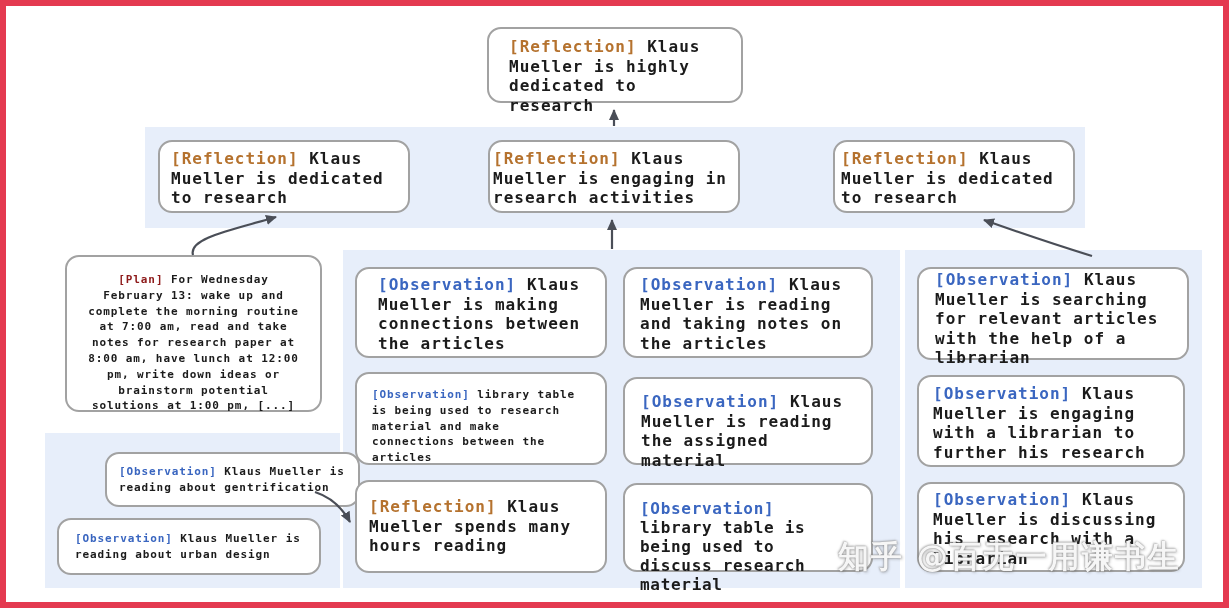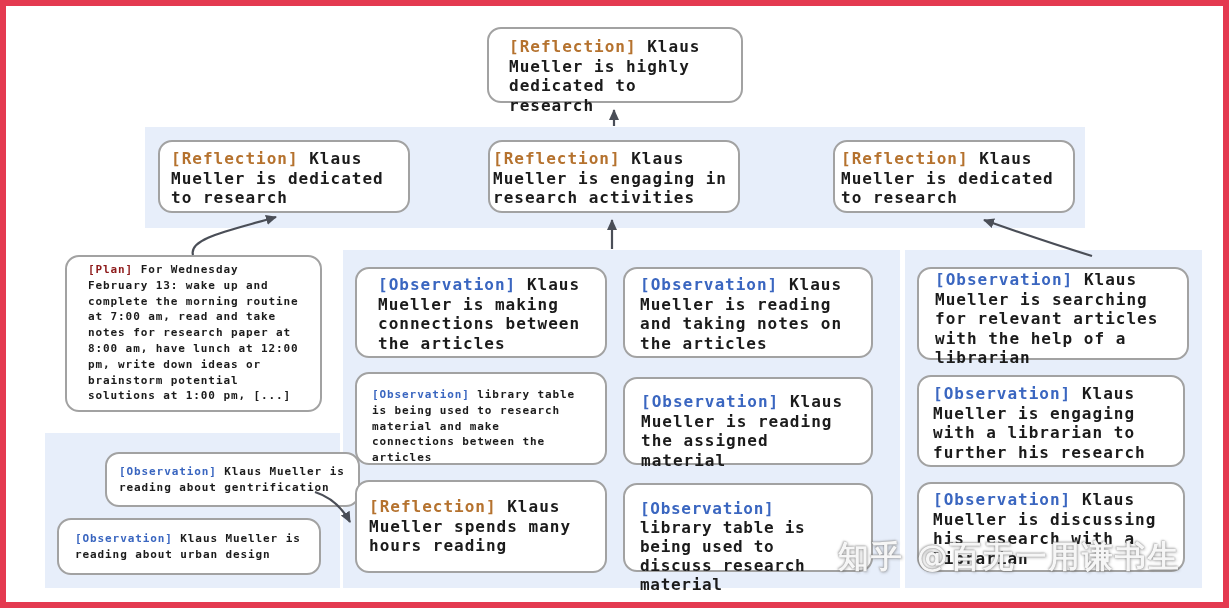--- a/index.html
+++ b/index.html
@@ -43,21 +43,21 @@
   </div>
   <div class="node lg" style="left:488px;top:140px;width:252px;height:73px;padding:7px 3px;">
     <span class="tag ref">[Reflection]</span>
     <span>Klaus Mueller is engaging in research activities</span>
   </div>
   <div class="node lg" style="left:833px;top:140px;width:242px;height:73px;padding:7px 6px;">
     <span class="tag ref">[Reflection]</span>
     <span>Klaus Mueller is dedicated to research</span>
   </div>
 
-  <div class="node sm" style="left:65px;top:255px;width:257px;height:157px;padding:5px 21px;">
+  <div class="node sm" style="left:65px;top:255px;width:257px;height:157px;padding:15px 21px;text-align:center;">
     <span class="tag plan">[Plan]</span>
     <span>For Wednesday February 13: wake up and complete the morning routine at 7:00 am, read and take notes for research paper at 8:00 am, have lunch at 12:00 pm, write down ideas or brainstorm potential solutions at 1:00 pm, [...]</span>
   </div>
 
   <div class="node sm" style="left:57px;top:452px;width:255px;height:55px;padding:10px 12px;margin-left:48px;">
     <span class="tag obs">[Observation]</span>
     <span>Klaus Mueller is reading about gentrification</span>
   </div>
   <div class="node sm" style="left:57px;top:518px;width:264px;height:57px;padding:11px 16px;">
     <span class="tag obs">[Observation]</span>

